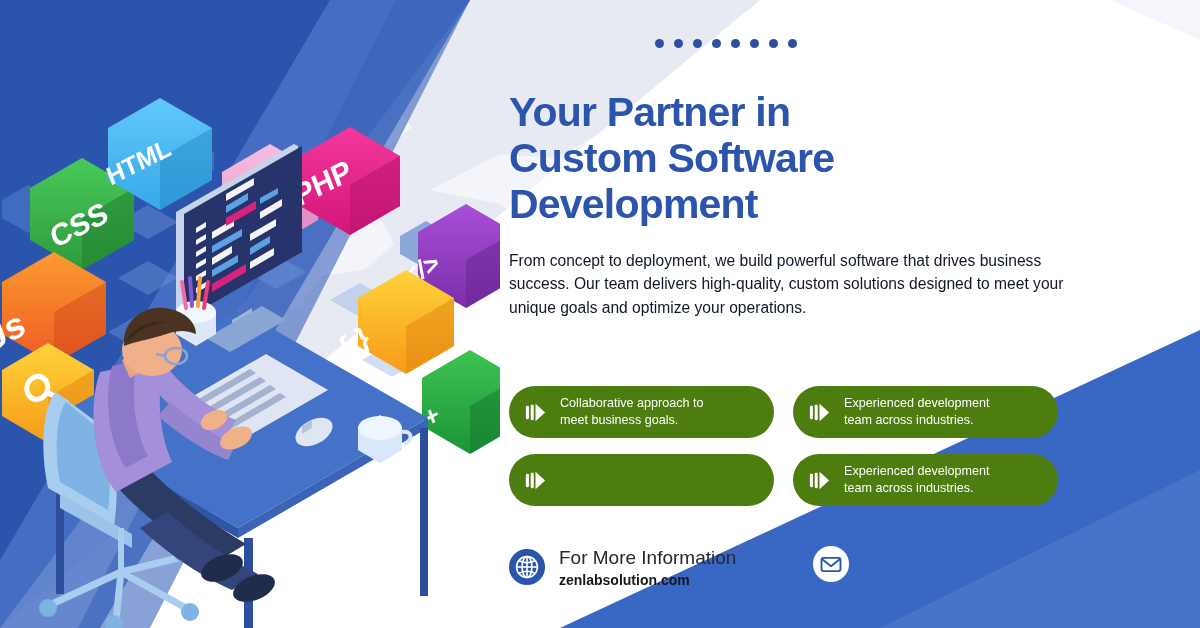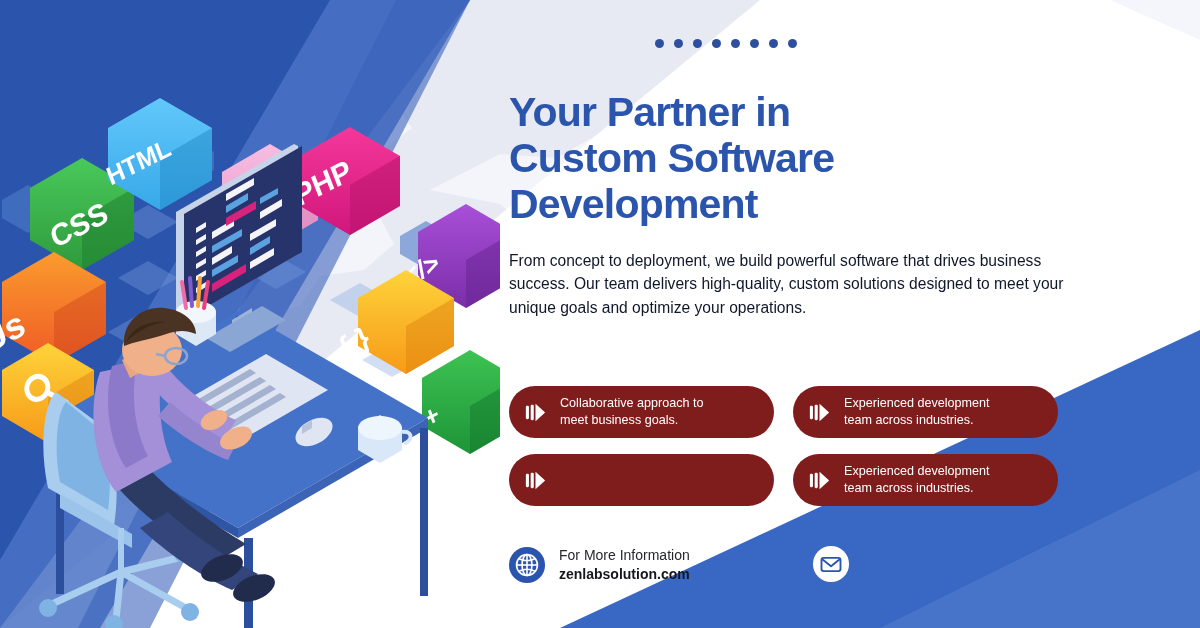--- a/index.html
+++ b/index.html
@@ -41,30 +41,30 @@
   
   .content { position:absolute; left:509px; top:90px; width:600px; }
   .headline { font-size:41px; line-height:1.12; font-weight:bold; color:#2b55ac;
               letter-spacing:-0.8px; }
   .subcopy { margin-top:21px; font-size:15.6px; line-height:1.52; color:#0f172a;
              width:580px; }
 
   
   .pills { position:absolute; left:509px; top:386px; width:560px;
            display:grid; grid-template-columns:265px 265px; gap:16px 19px; }
-  .pill { background:#7f1d1d; border-radius:26px; height:52px; display:flex;
+  .pill { background:#4d7c0f; border-radius:26px; height:52px; display:flex;
           align-items:center; padding:0 14px 0 13px; }
   .pill-icon { flex:0 0 auto; width:27px; height:27px; margin-right:11px; }
   .pill-text { color:#ffffff; font-size:12.6px; line-height:1.33; }
 
   
   .footer-left  { position:absolute; left:508px; top:546px; display:flex; align-items:center; }
   .footer-right { position:absolute; left:812px; top:545px; display:flex; align-items:center; }
   .f-icon { flex:0 0 auto; width:38px; height:38px; margin-right:13px; }
-  .f-label { font-size:14px; color:#27282d; line-height:1.25; }
+  .f-label { font-size:19px; color:#27282d; line-height:1.25; }
   .f-value { font-size:14px; font-weight:bold; color:#16171b; line-height:1.3; margin-top:1px; }
   .footer-right .f-label { color:#ffffff; }
   .footer-right .f-value { color:#ffffff; }
 </style>
 </head>
 <body>
 
 <div class="banner">
 
   <div class="bg-white"></div>

